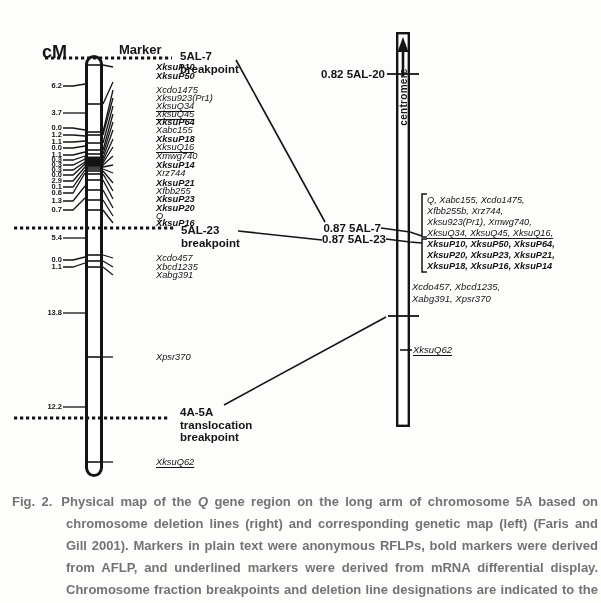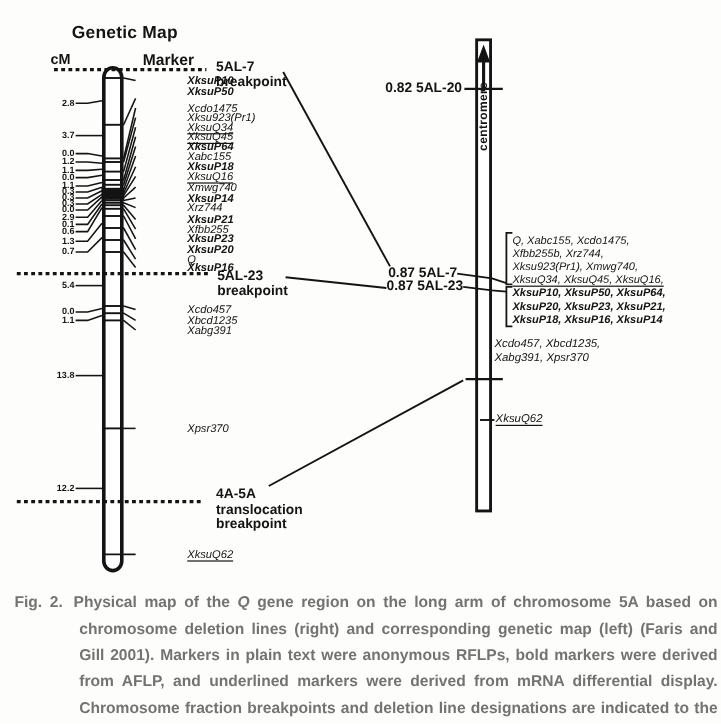--- a/index.html
+++ b/index.html
@@ -1,21 +1,21 @@
 <!DOCTYPE html>
 <html><head>
 <meta charset="utf-8">
 <style>
   html,body{margin:0;padding:0;}
   .stage{position:relative;width:601px;height:603px;background:#fdfdfb;font-family:"Liberation Sans",sans-serif;color:#141414;overflow:hidden;}
   #diagram{position:absolute;left:0;top:0;}
   .lbl{position:absolute;white-space:nowrap;color:#141414;}
   .gm-title{left:38px;top:20px;width:132px;text-align:center;font-size:14.5px;font-weight:bold;letter-spacing:.2px;}
   .pm-title{left:351px;top:11px;width:122px;text-align:center;font-size:14.5px;font-weight:bold;letter-spacing:.2px;}
-  .cm-header{left:42px;top:42px;font-size:12px;font-weight:bold;}
+  .cm-header{left:42px;top:42px;font-size:18px;font-weight:bold;}
   .marker-header{left:119px;top:42px;font-size:13px;font-weight:bold;}
   .centromere{left:403px;top:97px;transform:translate(-50%,-50%) rotate(-90deg);font-size:10px;font-weight:bold;letter-spacing:.3px;}
   .cmv{font-size:7.5px;font-weight:bold;line-height:8px;}
   .mk{font-size:9.3px;font-style:italic;line-height:10px;margin-left:41px;}
   .mk-bold{font-weight:bold;}
   .mk-underline{text-decoration:underline;text-decoration-thickness:1px;text-underline-offset:1.5px;}
   .bp{font-size:11.5px;font-weight:bold;line-height:12.5px;}
   .del{font-size:11.5px;font-weight:bold;text-align:right;}
   .pmk{font-size:9.2px;font-style:italic;line-height:11px;}
   .pm2{font-size:9.5px;font-style:italic;line-height:11.5px;}
@@ -109,21 +109,20 @@
       <line x1="403" y1="76" x2="403" y2="50" stroke="#141414" stroke-width="2.6"></line>
       <polygon points="403,37 397.5,52 408.5,52" fill="#141414"></polygon>
       <line x1="387" y1="74" x2="419" y2="74" stroke="#141414" stroke-width="1.8"></line>
       <polyline points="381,228 410,232 422,236" fill="none" stroke="#141414" stroke-width="1.5"></polyline>
       <polyline points="386,239 410,242 422,243" fill="none" stroke="#141414" stroke-width="1.5"></polyline>
       <line x1="388" y1="316" x2="419" y2="316" stroke="#141414" stroke-width="1.8"></line>
       <path d="M427,194 L422,194 L422,237 L427,237" fill="none" stroke="#141414" stroke-width="1.5"></path>
       <path d="M427,239 L422,239 L422,272 L427,272" fill="none" stroke="#141414" stroke-width="1.5"></path>
       <line x1="400" y1="350" x2="412" y2="350" stroke="#141414" stroke-width="1.6"></line>
     </svg>
-  <div class="lbl gm-title">Genetic Map</div>
   <div class="lbl cm-header">cM</div>
   <div class="lbl marker-header">Marker</div>
   <div class="lbl centromere">centromere</div>
   <div id="labels">
       <div class="lbl mk mk-bold" style="left: 115px; top: 62px;">XksuP10</div>
       <div class="lbl mk mk-bold" style="left: 115px; top: 71px;">XksuP50</div>
       <div class="lbl mk" style="left: 115px; top: 85px;">Xcdo1475</div>
       <div class="lbl mk" style="left: 115px; top: 93px;">Xksu923(Pr1)</div>
       <div class="lbl mk mk-underline" style="left: 115px; top: 101px;">XksuQ34</div>
       <div class="lbl mk mk-underline" style="left: 115px; top: 109px;">XksuQ45</div>
@@ -138,21 +137,21 @@
       <div class="lbl mk" style="left: 115px; top: 186px;">Xfbb255</div>
       <div class="lbl mk mk-bold" style="left: 115px; top: 194px;">XksuP23</div>
       <div class="lbl mk mk-bold" style="left: 115px; top: 203px;">XksuP20</div>
       <div class="lbl mk" style="left: 115px; top: 211px;">Q</div>
       <div class="lbl mk mk-bold" style="left: 115px; top: 218px;">XksuP16</div>
       <div class="lbl mk" style="left: 115px; top: 253px;">Xcdo457</div>
       <div class="lbl mk" style="left: 115px; top: 262px;">Xbcd1235</div>
       <div class="lbl mk" style="left: 115px; top: 270px;">Xabg391</div>
       <div class="lbl mk" style="left: 115px; top: 352px;">Xpsr370</div>
       <div class="lbl mk mk-underline" style="left: 115px; top: 457px;">XksuQ62</div>
-      <div class="lbl cmv" style="right: 539px; top: 82px;">2.8</div>
+      <div class="lbl cmv" style="right: 539px; top: 82px;">6.2</div>
       <div class="lbl cmv" style="right: 539px; top: 109px;">3.7</div>
       <div class="lbl cmv" style="right: 539px; top: 124px;">0.0</div>
       <div class="lbl cmv" style="right: 539px; top: 131px;">1.2</div>
       <div class="lbl cmv" style="right: 539px; top: 138px;">1.1</div>
       <div class="lbl cmv" style="right: 539px; top: 144px;">0.0</div>
       <div class="lbl cmv" style="right: 539px; top: 151px;">1.1</div>
       <div class="lbl cmv" style="right: 539px; top: 156px;">0.3</div>
       <div class="lbl cmv" style="right: 539px; top: 161px;">0.3</div>
       <div class="lbl cmv" style="right: 539px; top: 166px;">0.3</div>
       <div class="lbl cmv" style="right: 539px; top: 171px;">0.0</div>

